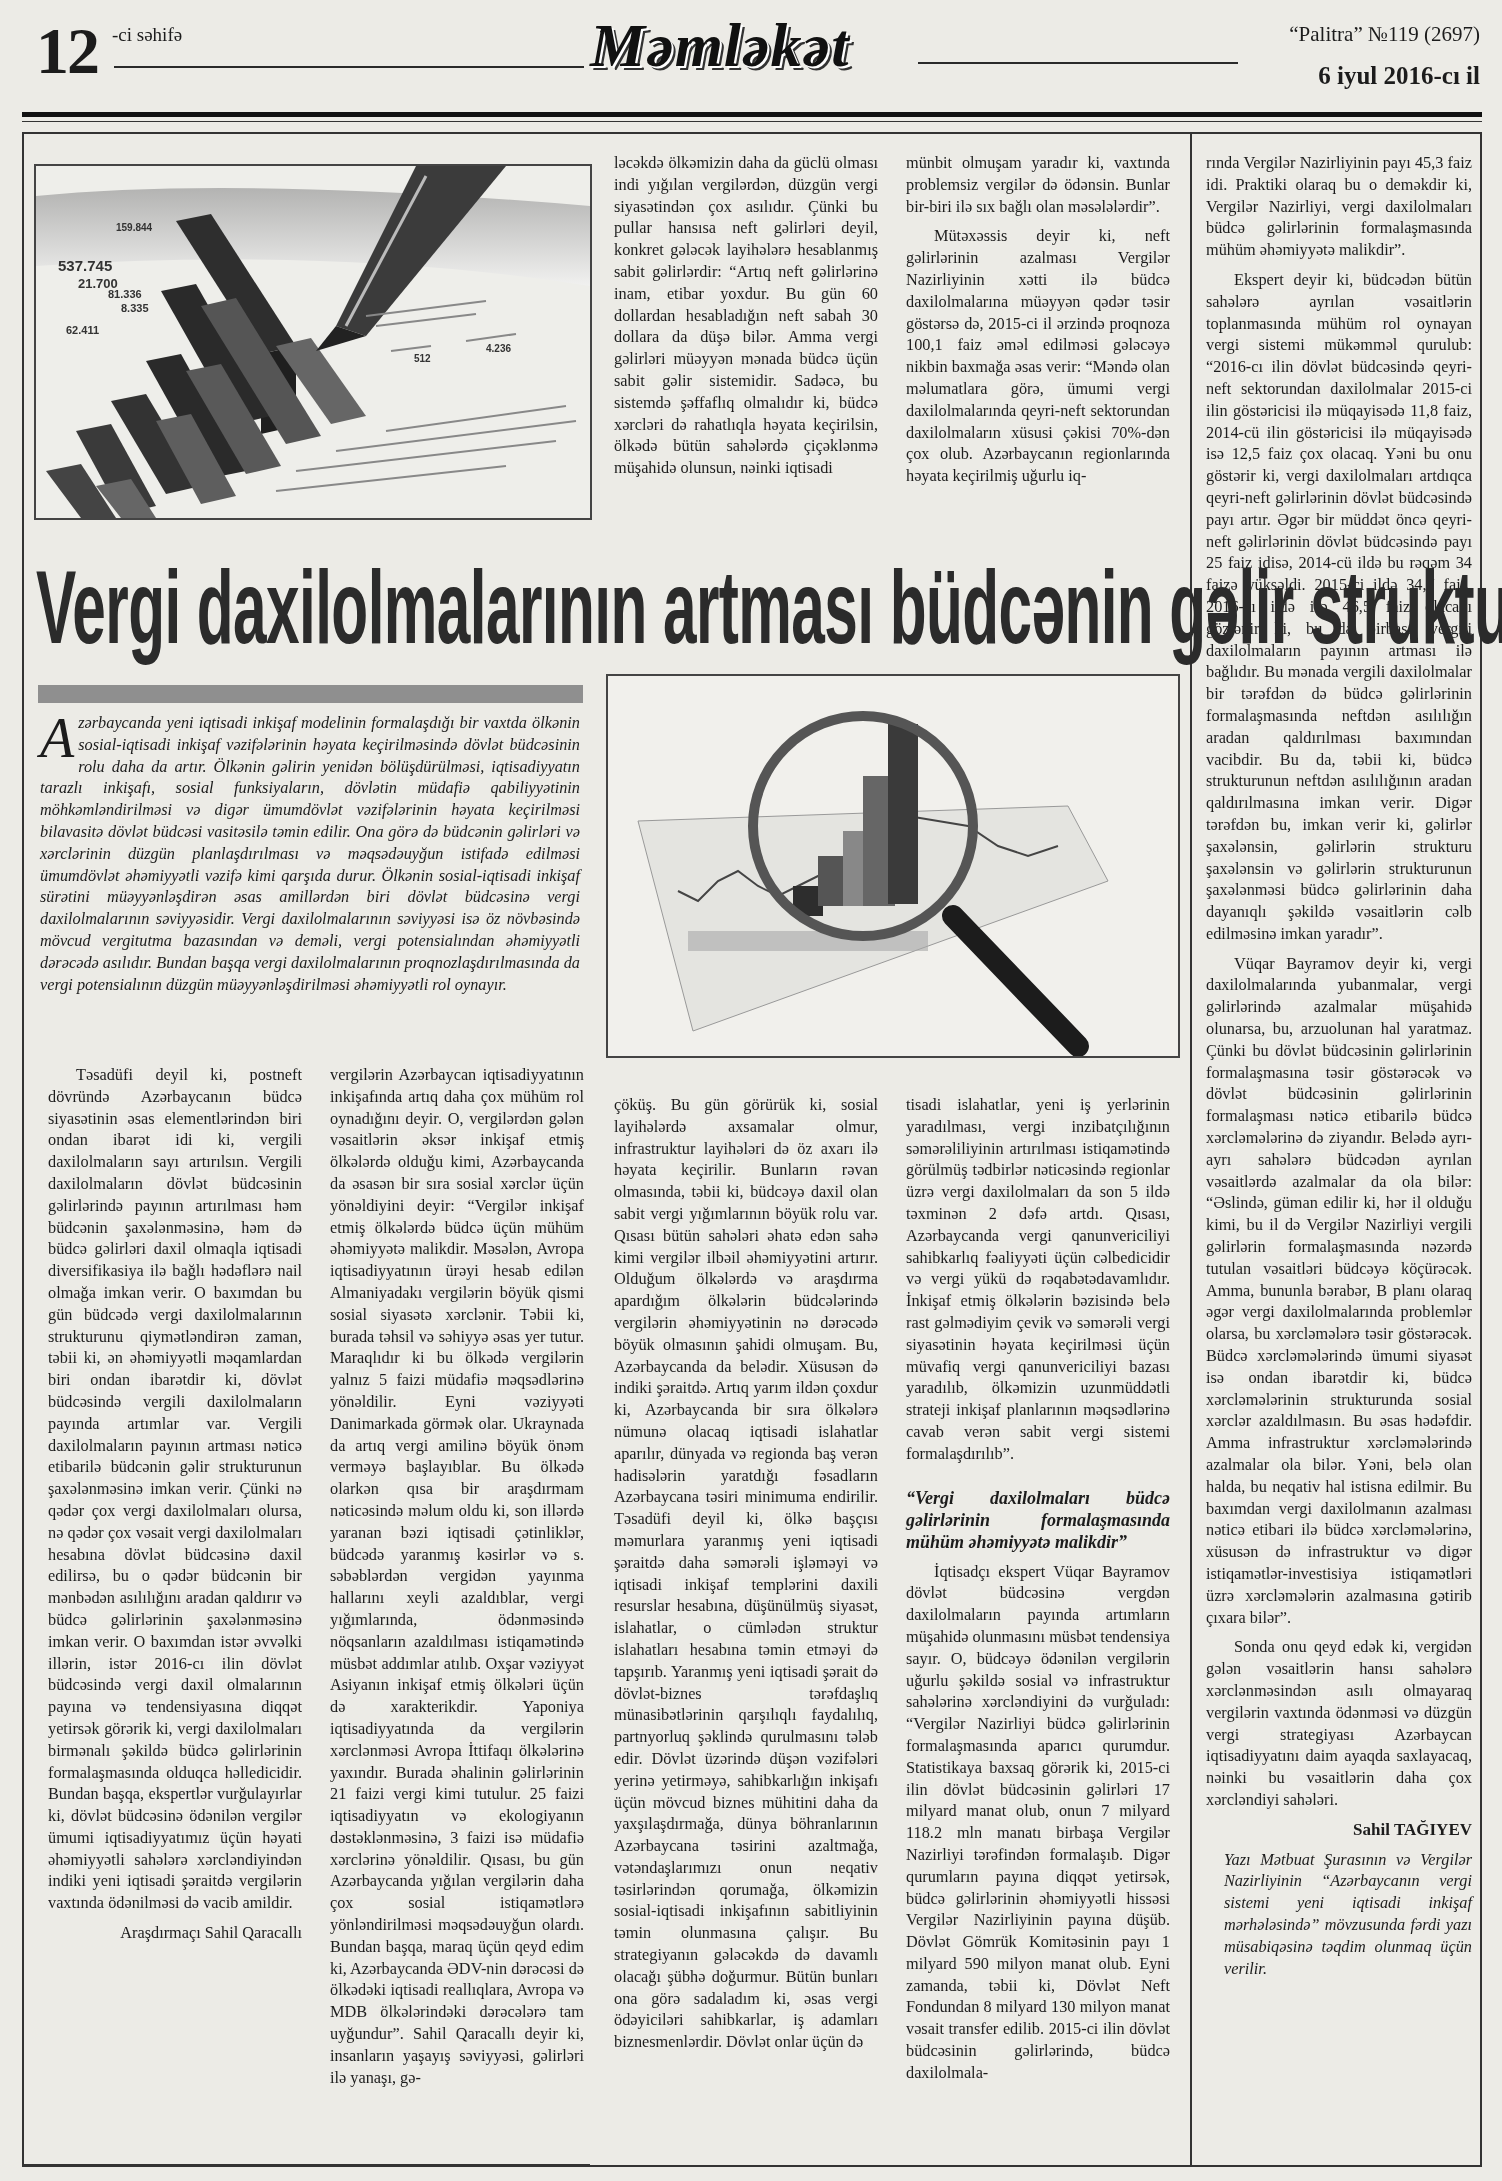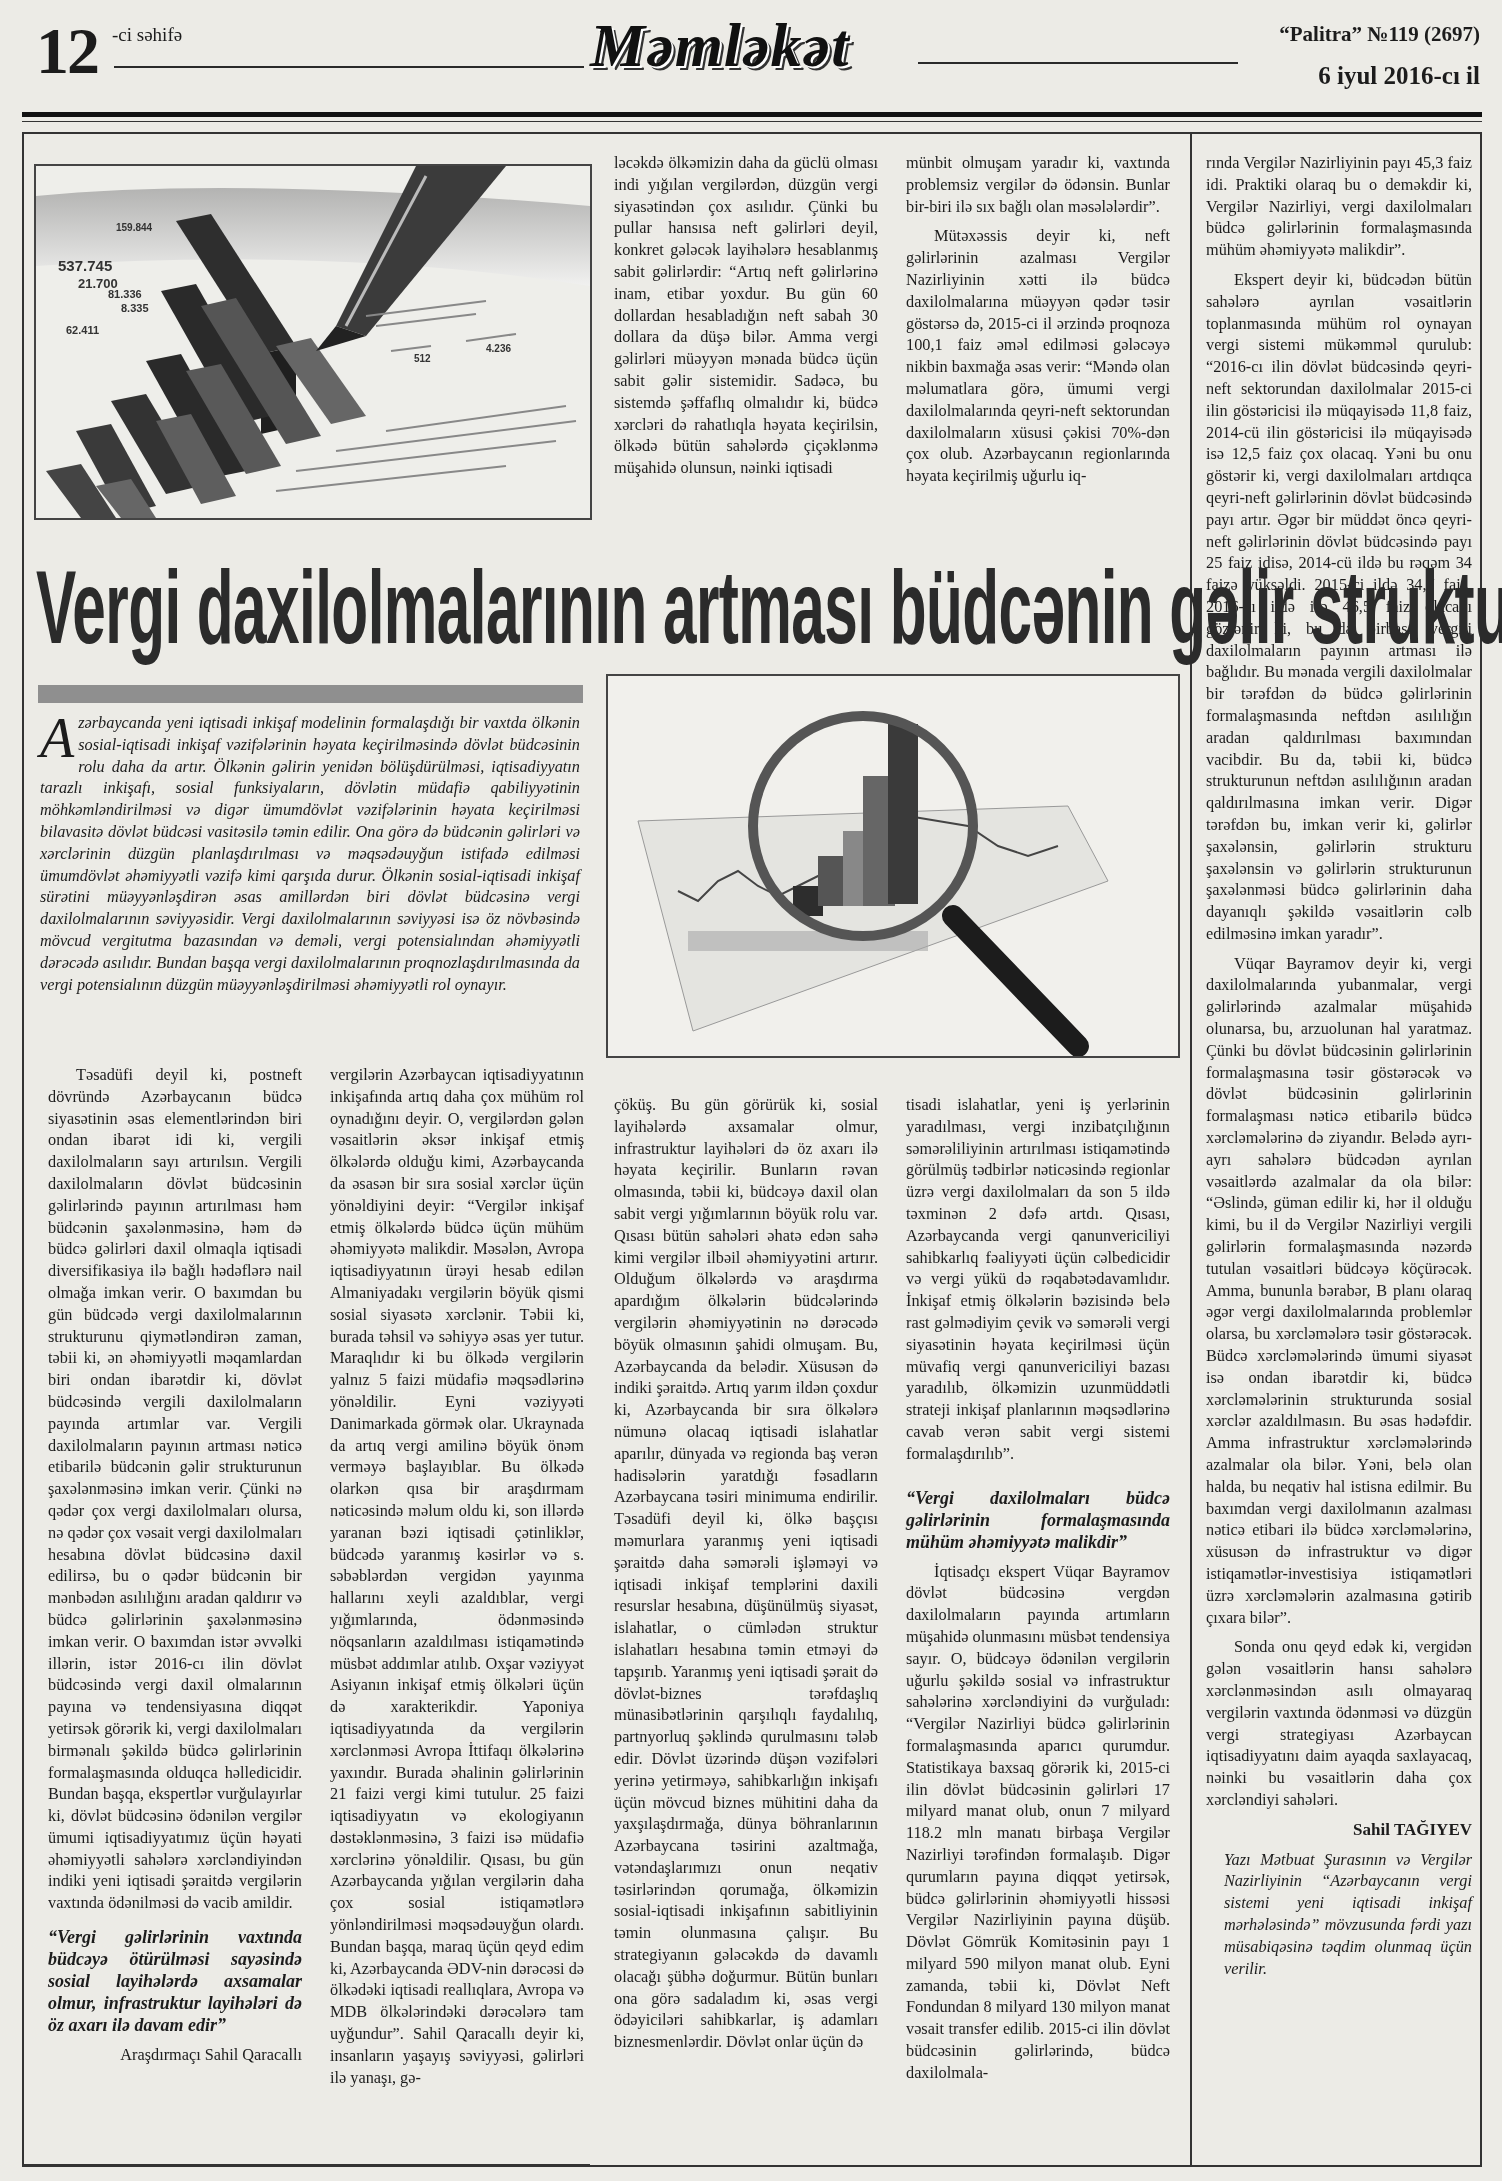--- a/index.html
+++ b/index.html
@@ -5,21 +5,21 @@
   html,body{margin:0;padding:0;}
   body{width:1502px;height:2181px;background:#ecebe6;position:relative;overflow:hidden;
        font-family:"Liberation Serif","DejaVu Serif",serif;color:#1c1c1c;}
   .abs{position:absolute;}
   
   .pagenum{left:36px;top:18px;font-size:66px;font-weight:bold;line-height:1;letter-spacing:-2px;}
   .pagesuffix{left:112px;top:24px;font-size:19px;}
   .hline-thin{height:2px;background:#2a2a2a;}
   .brand{left:590px;top:14px;font-size:62px;font-style:italic;font-weight:bold;line-height:1;
          color:#111;text-shadow:2px 2px 0 #fff,4px 4px 0 #333;letter-spacing:1px;}
-  .issue{right:22px;top:22px;font-size:21px;font-weight:bold;}
+  .issue{right:22px;top:22px;font-size:21px;font-weight:normal;}
   .date{right:22px;top:62px;font-size:25px;font-weight:bold;}
   .rule-thick{left:22px;right:20px;top:112px;height:5px;background:#111;}
   .rule-thin2{left:22px;right:20px;top:121px;height:1px;background:#333;}
   .frame{left:22px;right:20px;top:132px;bottom:14px;border:2px solid #333;}
   
   .col{position:absolute;font-size:16.3px;line-height:21.8px;text-align:justify;}
   .col p{margin:8px;text-indent:0;}
   .col p.ind{text-indent:28px;}
   .headline{left:36px;top:548px;width:1148px;height:120px;font-family:"Liberation Sans","DejaVu Sans",sans-serif;
             font-weight:bold;font-size:104px;line-height:118px;color:#2b2b2b;white-space:nowrap;
@@ -140,21 +140,20 @@
     </g>
     <circle cx="255" cy="150" r="110" fill="none" stroke="#555" stroke-width="10"></circle>
     <line x1="345" y1="240" x2="470" y2="370" stroke="#1c1c1c" stroke-width="22" stroke-linecap="round"></line>
   </svg>
 </div>
 
 <div class="hsep" style="left:22px;top:1054px;width:1168px;background:transparent;"></div>
 
 <div class="col" style="left:40px;top:1056px;width:270px;">
   <p class="ind">Təsadüfi deyil ki, postneft dövründə Azərbaycanın büdcə siyasətinin əsas elementlərindən biri ondan ibarət idi ki, vergili daxilolmaların sayı artırılsın. Vergili daxilolmaların dövlət büdcəsinin gəlirlərində payının artırılması həm büdcənin şaxələnməsinə, həm də büdcə gəlirləri daxil olmaqla iqtisadi diversifikasiya ilə bağlı hədəflərə nail olmağa imkan verir. O baxımdan bu gün büdcədə vergi daxilolmalarının strukturunu qiymətləndirən zaman, təbii ki, ən əhəmiyyətli məqamlardan biri ondan ibarətdir ki, dövlət büdcəsində vergili daxilolmaların payında artımlar var. Vergili daxilolmaların payının artması nəticə etibarilə büdcənin gəlir strukturunun şaxələnməsinə imkan verir. Çünki nə qədər çox vergi daxilolmaları olursa, nə qədər çox vəsait vergi daxilolmaları hesabına dövlət büdcəsinə daxil edilirsə, bu o qədər büdcənin bir mənbədən asılılığını aradan qaldırır və büdcə gəlirlərinin şaxələnməsinə imkan verir. O baxımdan istər əvvəlki illərin, istər 2016-cı ilin dövlət büdcəsində vergi daxil olmalarının payına və tendensiyasına diqqət yetirsək görərik ki, vergi daxilolmaları birmənalı şəkildə büdcə gəlirlərinin formalaşmasında olduqca həlledicidir. Bundan başqa, ekspertlər vurğulayırlar ki, dövlət büdcəsinə ödənilən vergilər ümumi iqtisadiyyatımız üçün həyati əhəmiyyətli sahələrə xərcləndiyindən indiki yeni iqtisadi şəraitdə vergilərin vaxtında ödənilməsi də vacib amildir.</p>
-  <p class="pullquote" style="margin-top:12px;">“Vergi gəlirlərinin vaxtında büdcəyə ötürülməsi sayəsində sosial layihələrdə axsamalar olmur, infrastruktur layihələri də öz axarı ilə davam edir”</p>
   <p style="text-align:right;">Araşdırmaçı Sahil Qaracallı</p>
 </div>
 <div class="hsep" style="left:22px;top:2164px;width:568px;"></div>
 
 <div class="col" style="left:322px;top:1056px;width:270px;">
   <p>vergilərin Azərbaycan iqtisadiyyatının inkişafında artıq daha çox mühüm rol oynadığını deyir. O, vergilərdən gələn vəsaitlərin əksər inkişaf etmiş ölkələrdə olduğu kimi, Azərbaycanda da əsasən bir sıra sosial xərclər üçün yönəldiyini deyir: “Vergilər inkişaf etmiş ölkələrdə büdcə üçün mühüm əhəmiyyətə malikdir. Məsələn, Avropa iqtisadiyyatının ürəyi hesab edilən Almaniyadakı vergilərin böyük qismi sosial siyasətə xərclənir. Təbii ki, burada təhsil və səhiyyə əsas yer tutur. Maraqlıdır ki bu ölkədə vergilərin yalnız 5 faizi müdafiə məqsədlərinə yönəldilir. Eyni vəziyyəti Danimarkada görmək olar. Ukraynada da artıq vergi amilinə böyük önəm verməyə başlayıblar. Bu ölkədə olarkən qısa bir araşdırmam nəticəsində məlum oldu ki, son illərdə yaranan bəzi iqtisadi çətinliklər, büdcədə yaranmış kəsirlər və s. səbəblərdən vergidən yayınma hallarını xeyli azaldıblar, vergi yığımlarında, ödənməsində nöqsanların azaldılması istiqamətində müsbət addımlar atılıb. Oxşar vəziyyət Asiyanın inkişaf etmiş ölkələri üçün də xarakterikdir. Yaponiya iqtisadiyyatında da vergilərin xərclənməsi Avropa İttifaqı ölkələrinə yaxındır. Burada əhalinin gəlirlərinin 21 faizi vergi kimi tutulur. 25 faizi iqtisadiyyatın və ekologiyanın dəstəklənməsinə, 3 faizi isə müdafiə xərclərinə yönəldilir. Qısası, bu gün Azərbaycanda yığılan vergilərin daha çox sosial istiqamətlərə yönləndirilməsi məqsədəuyğun olardı. Bundan başqa, maraq üçün qeyd edim ki, Azərbaycanda ƏDV-nin dərəcəsi də ölkədəki iqtisadi reallıqlara, Avropa və MDB ölkələrindəki dərəcələrə tam uyğundur”. Sahil Qaracallı deyir ki, insanların yaşayış səviyyəsi, gəlirləri ilə yanaşı, gə-</p>
 </div>
 
 <div class="col" style="left:606px;top:1086px;width:280px;">
   <p>çöküş. Bu gün görürük ki, sosial layihələrdə axsamalar olmur, infrastruktur layihələri də öz axarı ilə həyata keçirilir. Bunların rəvan olmasında, təbii ki, büdcəyə daxil olan sabit vergi yığımlarının böyük rolu var. Qısası bütün sahələri əhatə edən sahə kimi vergilər ilbəil əhəmiyyətini artırır. Olduğum ölkələrdə və araşdırma apardığım ölkələrin büdcələrində vergilərin əhəmiyyətinin nə dərəcədə böyük olmasının şahidi olmuşam. Bu, Azərbaycanda da belədir. Xüsusən də indiki şəraitdə. Artıq yarım ildən çoxdur ki, Azərbaycanda bir sıra ölkələrə nümunə olacaq iqtisadi islahatlar aparılır, dünyada və regionda baş verən hadisələrin yaratdığı fəsadların Azərbaycana təsiri minimuma endirilir. Təsadüfi deyil ki, ölkə başçısı məmurlara yaranmış yeni iqtisadi şəraitdə daha səmərəli işləməyi və iqtisadi inkişaf templərini daxili resurslar hesabına, düşünülmüş siyasət, islahatlar, o cümlədən struktur islahatları hesabına təmin etməyi də tapşırıb. Yaranmış yeni iqtisadi şərait də dövlət-biznes tərəfdaşlıq münasibətlərinin qarşılıqlı faydalılıq, partnyorluq şəklində qurulmasını tələb edir. Dövlət üzərində düşən vəzifələri yerinə yetirməyə, sahibkarlığın inkişafı üçün mövcud biznes mühitini daha da yaxşılaşdırmağa, dünya böhranlarının Azərbaycana təsirini azaltmağa, vətəndaşlarımızı onun neqativ təsirlərindən qorumağa, ölkəmizin sosial-iqtisadi inkişafının sabitliyinin təmin olunmasına çalışır. Bu strategiyanın gələcəkdə də davamlı olacağı şübhə doğurmur. Bütün bunları ona görə sadaladım ki, əsas vergi ödəyiciləri sahibkarlar, iş adamları biznesmenlərdir. Dövlət onlar üçün də</p>

